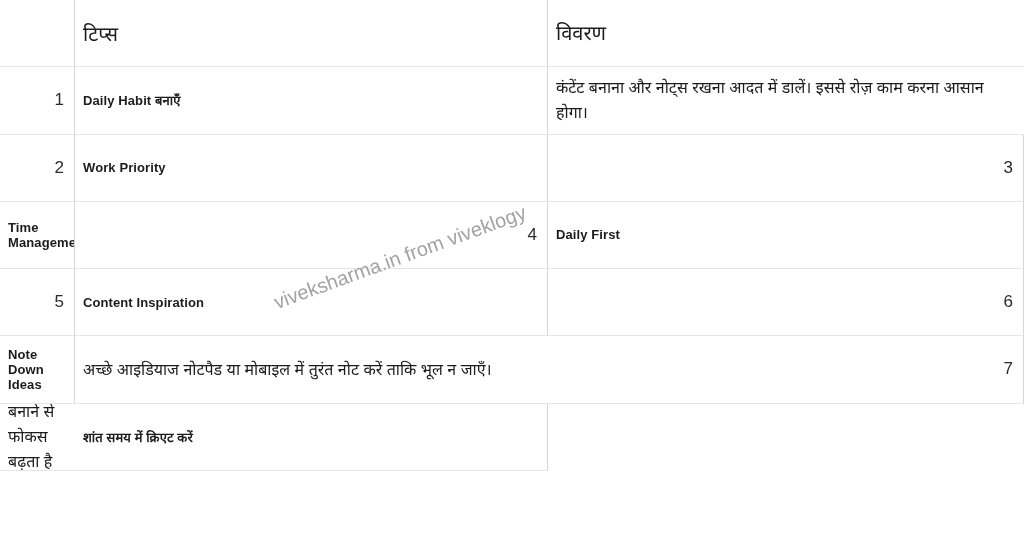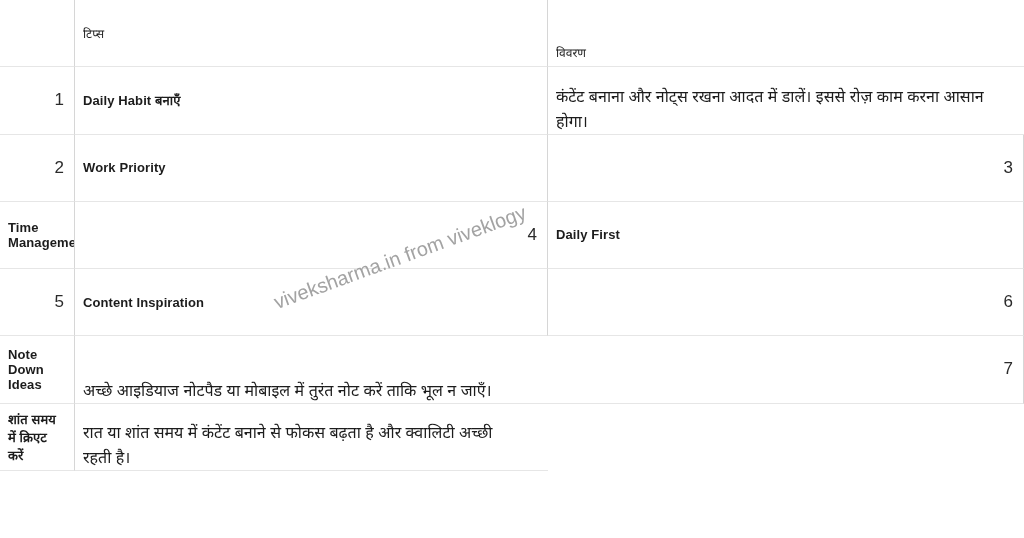--- a/index.html
+++ b/index.html
@@ -37,23 +37,22 @@
   .col-tips {
     padding-left: 8px;
     padding-right: 8px;
     border-right: 1px solid var(--v-border, #d6d6d6);
   }
   .col-details {
     padding-left: 8px;
     padding-right: 28px;
     font-size: 16px;
     line-height: 25px;
-    align-items: flex-end;
   }
-  .header-label { font-size: 12px; font-weight: 400; }
+  .header-label { font-size: 20px; font-weight: 400; }
   .row-title { font-weight: 700; font-size: 13px; letter-spacing: 0.1px; }
   .watermark {
     position: absolute;
     left: 255px; top: 246px;
     width: 290px;
     text-align: center;
     font-size: 20px;
     color: var(--wm, #a3a3a3);
     transform: rotate(-20deg);
     white-space: nowrap;
@@ -98,21 +97,21 @@
         <span class="row-title">Content Inspiration</span>
       </div>
       <div class="cell col-num">6</div>
       <div class="cell col-tips">
         <span class="row-title">Note Down Ideas</span>
       </div>
       <div class="cell col-details">
         <span>अच्छे आइडियाज नोटपैड या मोबाइल में तुरंत नोट करें ताकि भूल न जाएँ।</span>
       </div>
       <div class="cell col-num">7</div>
+      <div class="cell col-details">
+        <span>रात या शांत समय में कंटेंट बनाने से फोकस बढ़ता है और क्वालिटी अच्छी रहती है।</span>
+      </div>
       <div class="cell col-tips">
         <span class="row-title">शांत समय में क्रिएट करें</span>
-      </div>
-      <div class="cell col-details">
-        <span>रात या शांत समय में कंटेंट बनाने से फोकस बढ़ता है और क्वालिटी अच्छी रहती है।</span>
       </div>
     </div>
   <div class="watermark">viveksharma.in from viveklogy</div>
 </div>
 
 </body></html>

